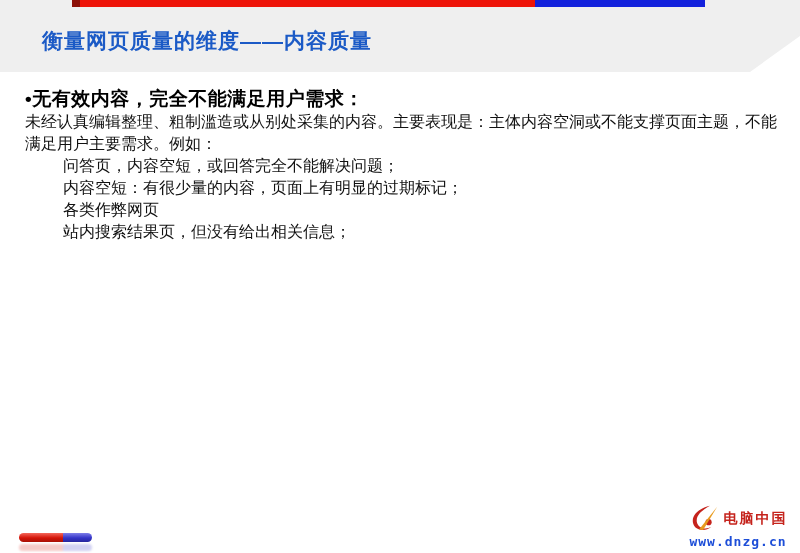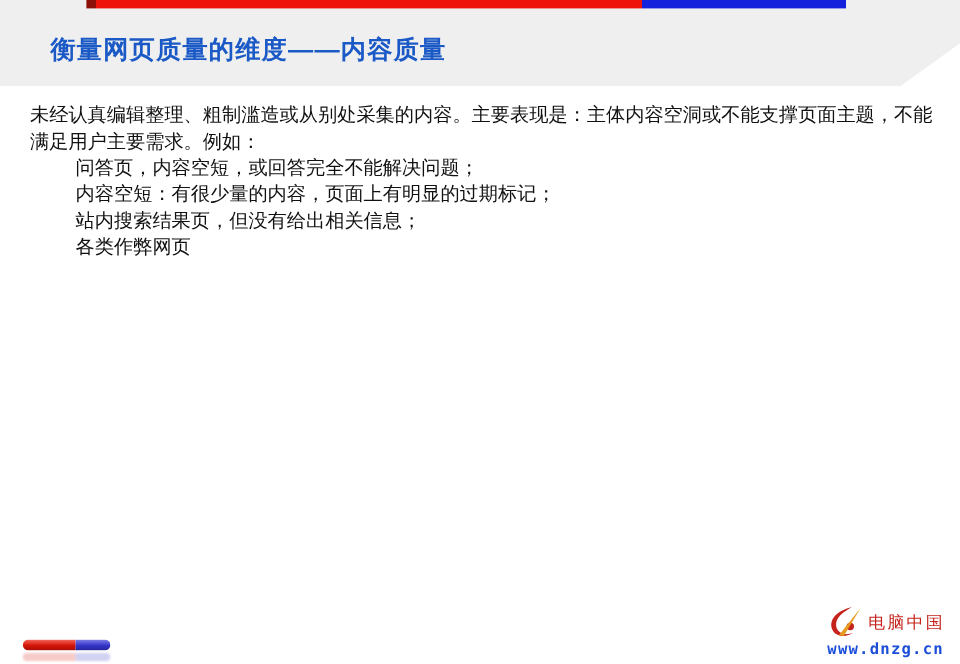--- a/index.html
+++ b/index.html
@@ -99,21 +99,21 @@
   }
   .footer-logo .logo-row {
     display: flex;
     align-items: center;
     justify-content: center;
     gap: 4px;
   }
   .logo-mark { width: 31px; height: 29px; display: block; }
   .brand-name {
     font-size: 14px;
-    font-weight: normal;
+    font-weight: bold;
     color: #c5231c;
     letter-spacing: 2px;
     white-space: nowrap;
   }
   .brand-url {
     margin-top: 1px;
     font-size: 13px;
     font-weight: bold;
     color: #1d4ed8;
     font-family: "DejaVu Sans Mono", monospace;
@@ -133,26 +133,27 @@
     <span class="seg-red"></span>
     <span class="seg-blue"></span>
   </div>
 
   <div class="page-title">衡量网页质量的维度——内容质量</div>
 
   <div class="content">
 
 
     <div class="section">
+      <div class="section-heading">•无有效内容，完全不能满足用户需求：</div>
       <div class="section-intro">未经认真编辑整理、粗制滥造或从别处采集的内容。主要表现是：主体内容空洞或不能支撑页面主题，不能满足用户主要需求。例如：</div>
       <div class="section-items">
         <div class="item">问答页，内容空短，或回答完全不能解决问题；</div>
         <div class="item">内容空短：有很少量的内容，页面上有明显的过期标记；</div>
+        <div class="item">各类作弊网页</div>
         <div class="item">站内搜索结果页，但没有给出相关信息；</div>
-        <div class="item">各类作弊网页</div>
       </div>
     </div>
 
   </div>
 
   <div class="progress-pill">
     <span class="pill-red"></span>
     <span class="pill-blue"></span>
   </div>
   <div class="pill-reflection">

